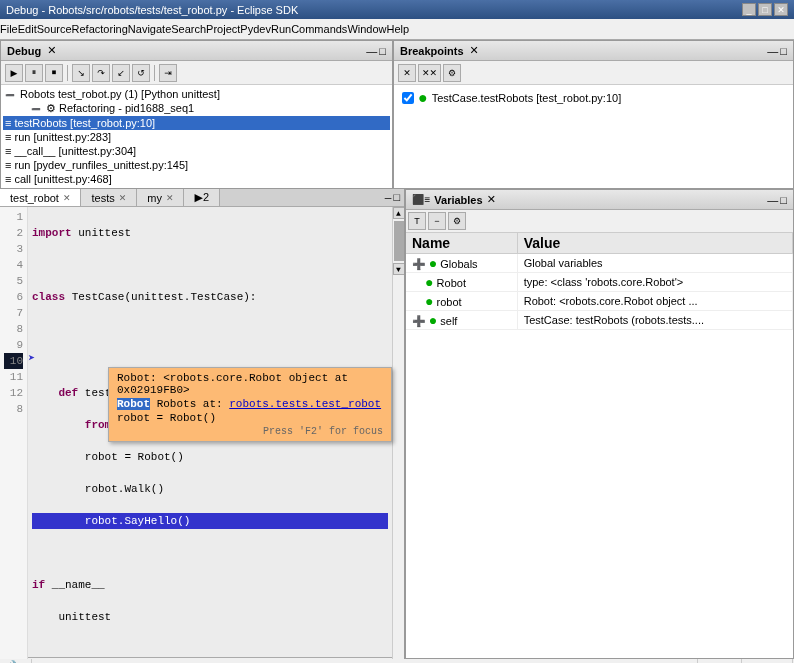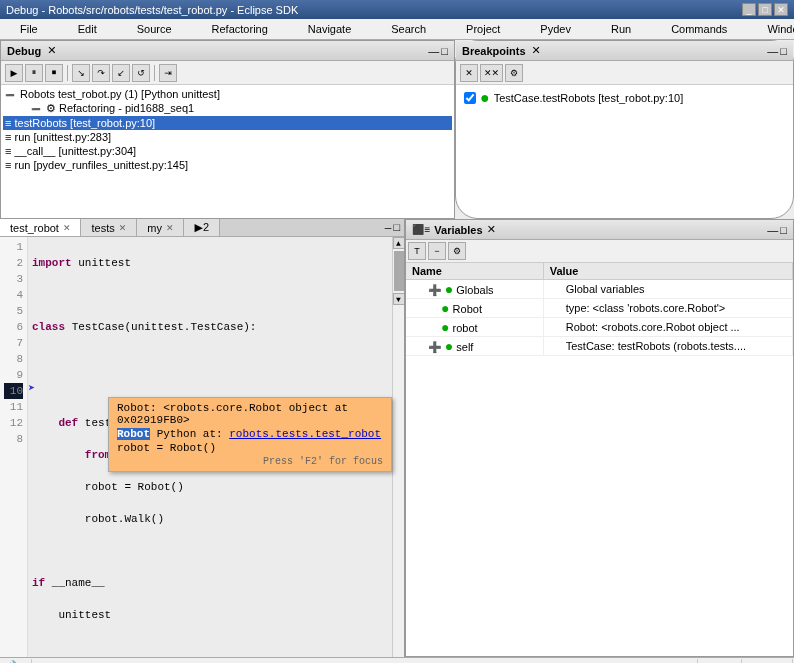--- a/index.html
+++ b/index.html
@@ -5,35 +5,35 @@
     * { box-sizing: border-box; margin: 0; padding: 0; }
     body { font-family: 'Courier New', monospace; font-size: 11px; background: #ececec; overflow: hidden; width: 794px; height: 663px; }
     
     
     .title-bar { background: linear-gradient(to bottom, #4a6fa5, #2d5082); color: white; padding: 3px 6px; font-family: sans-serif; font-size: 11px; display: flex; align-items: center; justify-content: space-between; }
     .title-bar-buttons { display: flex; gap: 2px; }
     .title-btn { background: #c0c0c0; border: 1px solid #888; width: 14px; height: 13px; font-size: 9px; display: flex; align-items: center; justify-content: center; cursor: pointer; }
     
     
     .menu-bar { background: #f0f0f0; border-bottom: 1px solid #aaa; padding: 2px 0; font-family: sans-serif; font-size: 11px; display: flex; align-items: center; }
-    .menu-item { padding: 2px 20px; cursor: pointer; }
+    .menu-item { padding: 2px 0; cursor: pointer; }
     
     
     .main-layout { display: flex; flex-direction: column; height: calc(663px - 46px); }
     .top-panes { display: flex; height: 200px; }
     .bottom-panes { display: flex; flex: 1; }
     
     
     .panel { border: 1px solid #999; background: white; display: flex; flex-direction: column; }
     .panel-header { background: linear-gradient(to bottom, #e8e8e8, #d0d0d0); border-bottom: 1px solid #aaa; padding: 2px 6px; font-family: sans-serif; font-size: 11px; display: flex; align-items: center; justify-content: space-between; min-height: 20px; }
     .panel-header-tabs { display: flex; align-items: center; gap: 2px; }
     
     
-    .debug-panel { width: 455px; border-right: 1px solid #999; }
-    .breakpoints-panel { flex: 1; border-radius: 23px; }
+    .debug-panel { width: 393px; border-right: 1px solid #999; }
+    .breakpoints-panel { flex: 1; }
     
     
     .toolbar { background: #f0f0f0; border-bottom: 1px solid #ccc; padding: 2px 4px; display: flex; align-items: center; gap: 2px; min-height: 24px; }
     .tool-btn { background: #e0e0e0; border: 1px solid #aaa; padding: 1px 3px; font-size: 9px; cursor: pointer; min-width: 18px; height: 18px; display: flex; align-items: center; justify-content: center; }
     .tool-sep { width: 1px; height: 16px; background: #aaa; margin: 0 2px; }
     
     
     .tree-content { padding: 2px; overflow-y: auto; flex: 1; font-family: sans-serif; font-size: 11px; }
     .tree-item { padding: 1px 2px; white-space: nowrap; cursor: pointer; }
     .tree-item.selected { background: #316ac5; color: white; }
@@ -59,22 +59,22 @@
     
     .tooltip-popup { position: absolute; background: #fdba74; border: 1px solid #aaa; padding: 4px 8px; font-size: 11px; box-shadow: 2px 2px 4px rgba(0,0,0,0.3); z-index: 100; left: 80px; top: 160px; min-width: 260px; }
     .tooltip-highlight { background: #316ac5; color: white; font-weight: bold; }
     .tooltip-small { font-size: 10px; color: #666; text-align: right; margin-top: 2px; }
     
     
     .variables-panel { flex: 1; display: flex; flex-direction: column; }
     .var-toolbar { background: #f0f0f0; border-bottom: 1px solid #ccc; padding: 2px; display: flex; gap: 2px; min-height: 22px; }
     .var-table { flex: 1; overflow-y: auto; }
     .var-table table { width: 100%; border-collapse: collapse; font-size: 11px; }
-    .var-table th { background: #e8e8e8; border-bottom: 1px solid #ccc; border-right: 1px solid #ccc; padding: 2px 6px; font-family: sans-serif; text-align: left; font-size: 11px; }
-    .var-table td { border-bottom: 1px solid #eee; border-right: 1px solid #eee; padding: 1px 22px; font-family: sans-serif; font-size: 11px; white-space: nowrap; overflow: hidden; max-width: 200px; text-overflow: ellipsis; }
+    .var-table th { background: #e8e8e8; border-bottom: 1px solid #ccc; border-right: 1px solid #ccc; padding: 2px 6px; font-family: sans-serif; text-align: left; font-size: 14px; }
+    .var-table td { border-bottom: 1px solid #eee; border-right: 1px solid #eee; padding: 1px 6px; font-family: sans-serif; font-size: 11px; white-space: nowrap; overflow: hidden; max-width: 200px; text-overflow: ellipsis; }
     .dot-green { color: #00aa00; font-size: 14px; }
     
     
     .status-bar { background: #f0f0f0; border-top: 1px solid #aaa; display: flex; font-family: sans-serif; font-size: 11px; padding: 1px; height: 18px; align-items: center; }
     .status-item { padding: 0 8px; border-right: 1px solid #ccc; height: 100%; display: flex; align-items: center; }
     
     
     .scroll-v { width: 12px; background: #f0f0f0; border-left: 1px solid #ccc; display: flex; flex-direction: column; align-items: center; }
     .scroll-btn { width: 12px; height: 12px; background: #ddd; border: 1px solid #aaa; display: flex; align-items: center; justify-content: center; font-size: 8px; cursor: pointer; }
     .scroll-thumb { background: #aaa; width: 10px; height: 40px; margin: 2px auto; }
@@ -160,20 +160,24 @@
           <span>≡</span>
           <span> run [unittest.py:283]</span>
         </div>
         <div class="tree-item tree-indent-3">
           <span>≡</span>
           <span> __call__ [unittest.py:304]</span>
         </div>
         <div class="tree-item tree-indent-3">
           <span>≡</span>
           <span> run [pydev_runfiles_unittest.py:145]</span>
+        </div>
+        <div class="tree-item tree-indent-3">
+          <span>≡</span>
+          <span> call   [unittest.py:468]</span>
         </div>
       </div>
     </div>
 
     <div class="panel breakpoints-panel">
       <div class="panel-header">
         <div class="panel-header-tabs">
           <span style="font-weight:bold;">Breakpoints</span>
           <span style="margin-left:4px;cursor:pointer;">✕</span>
         </div>
@@ -243,30 +247,31 @@
           <div class="code-area">
 <div class="line"><span class="kw">import</span> unittest</div>
 <div class="line">&nbsp;</div>
 <div class="line"><span class="kw">class</span> <span class="fn">TestCase</span>(unittest.TestCase):</div>
 <div class="line">&nbsp;</div>
 <div class="line">&nbsp;</div>
 <div class="line">    <span class="kw">def</span> <span class="fn">testRobots</span>(<span class="kw">self</span>):</div>
 <div class="line">        <span class="kw">from</span> robots.core <span class="kw">import</span> Robot</div>
 <div class="line">        robot = Robot()</div>
 <div class="line">        robot.Walk()</div>
+<div class="line current">        robot.SayHello()</div>
 <div class="line">&nbsp;</div>
 <div class="line"><span class="kw">if</span> __name__</div>
 <div class="line">    unittest</div>
           </div>
 
           <div class="tooltip-popup">
             <div>Robot: &lt;robots.core.Robot object at 0x02919FB0&gt;</div>
             <div style="margin-top:2px;">
               <span class="tooltip-highlight">Robot</span>
-              <span> Python at: </span>
+              <span> Robots at: </span>
               <span style="color:#0000cc;text-decoration:underline;cursor:pointer;">robots.tests.test_robot</span>
             </div>
             <div style="margin-top:2px;">robot = Robot()</div>
             <div class="tooltip-small">Press 'F2' for focus</div>
           </div>
         </div>
         <div class="scroll-v">
           <div class="scroll-btn">▲</div>
           <div class="scroll-thumb"></div>
           <div class="scroll-btn">▼</div>

